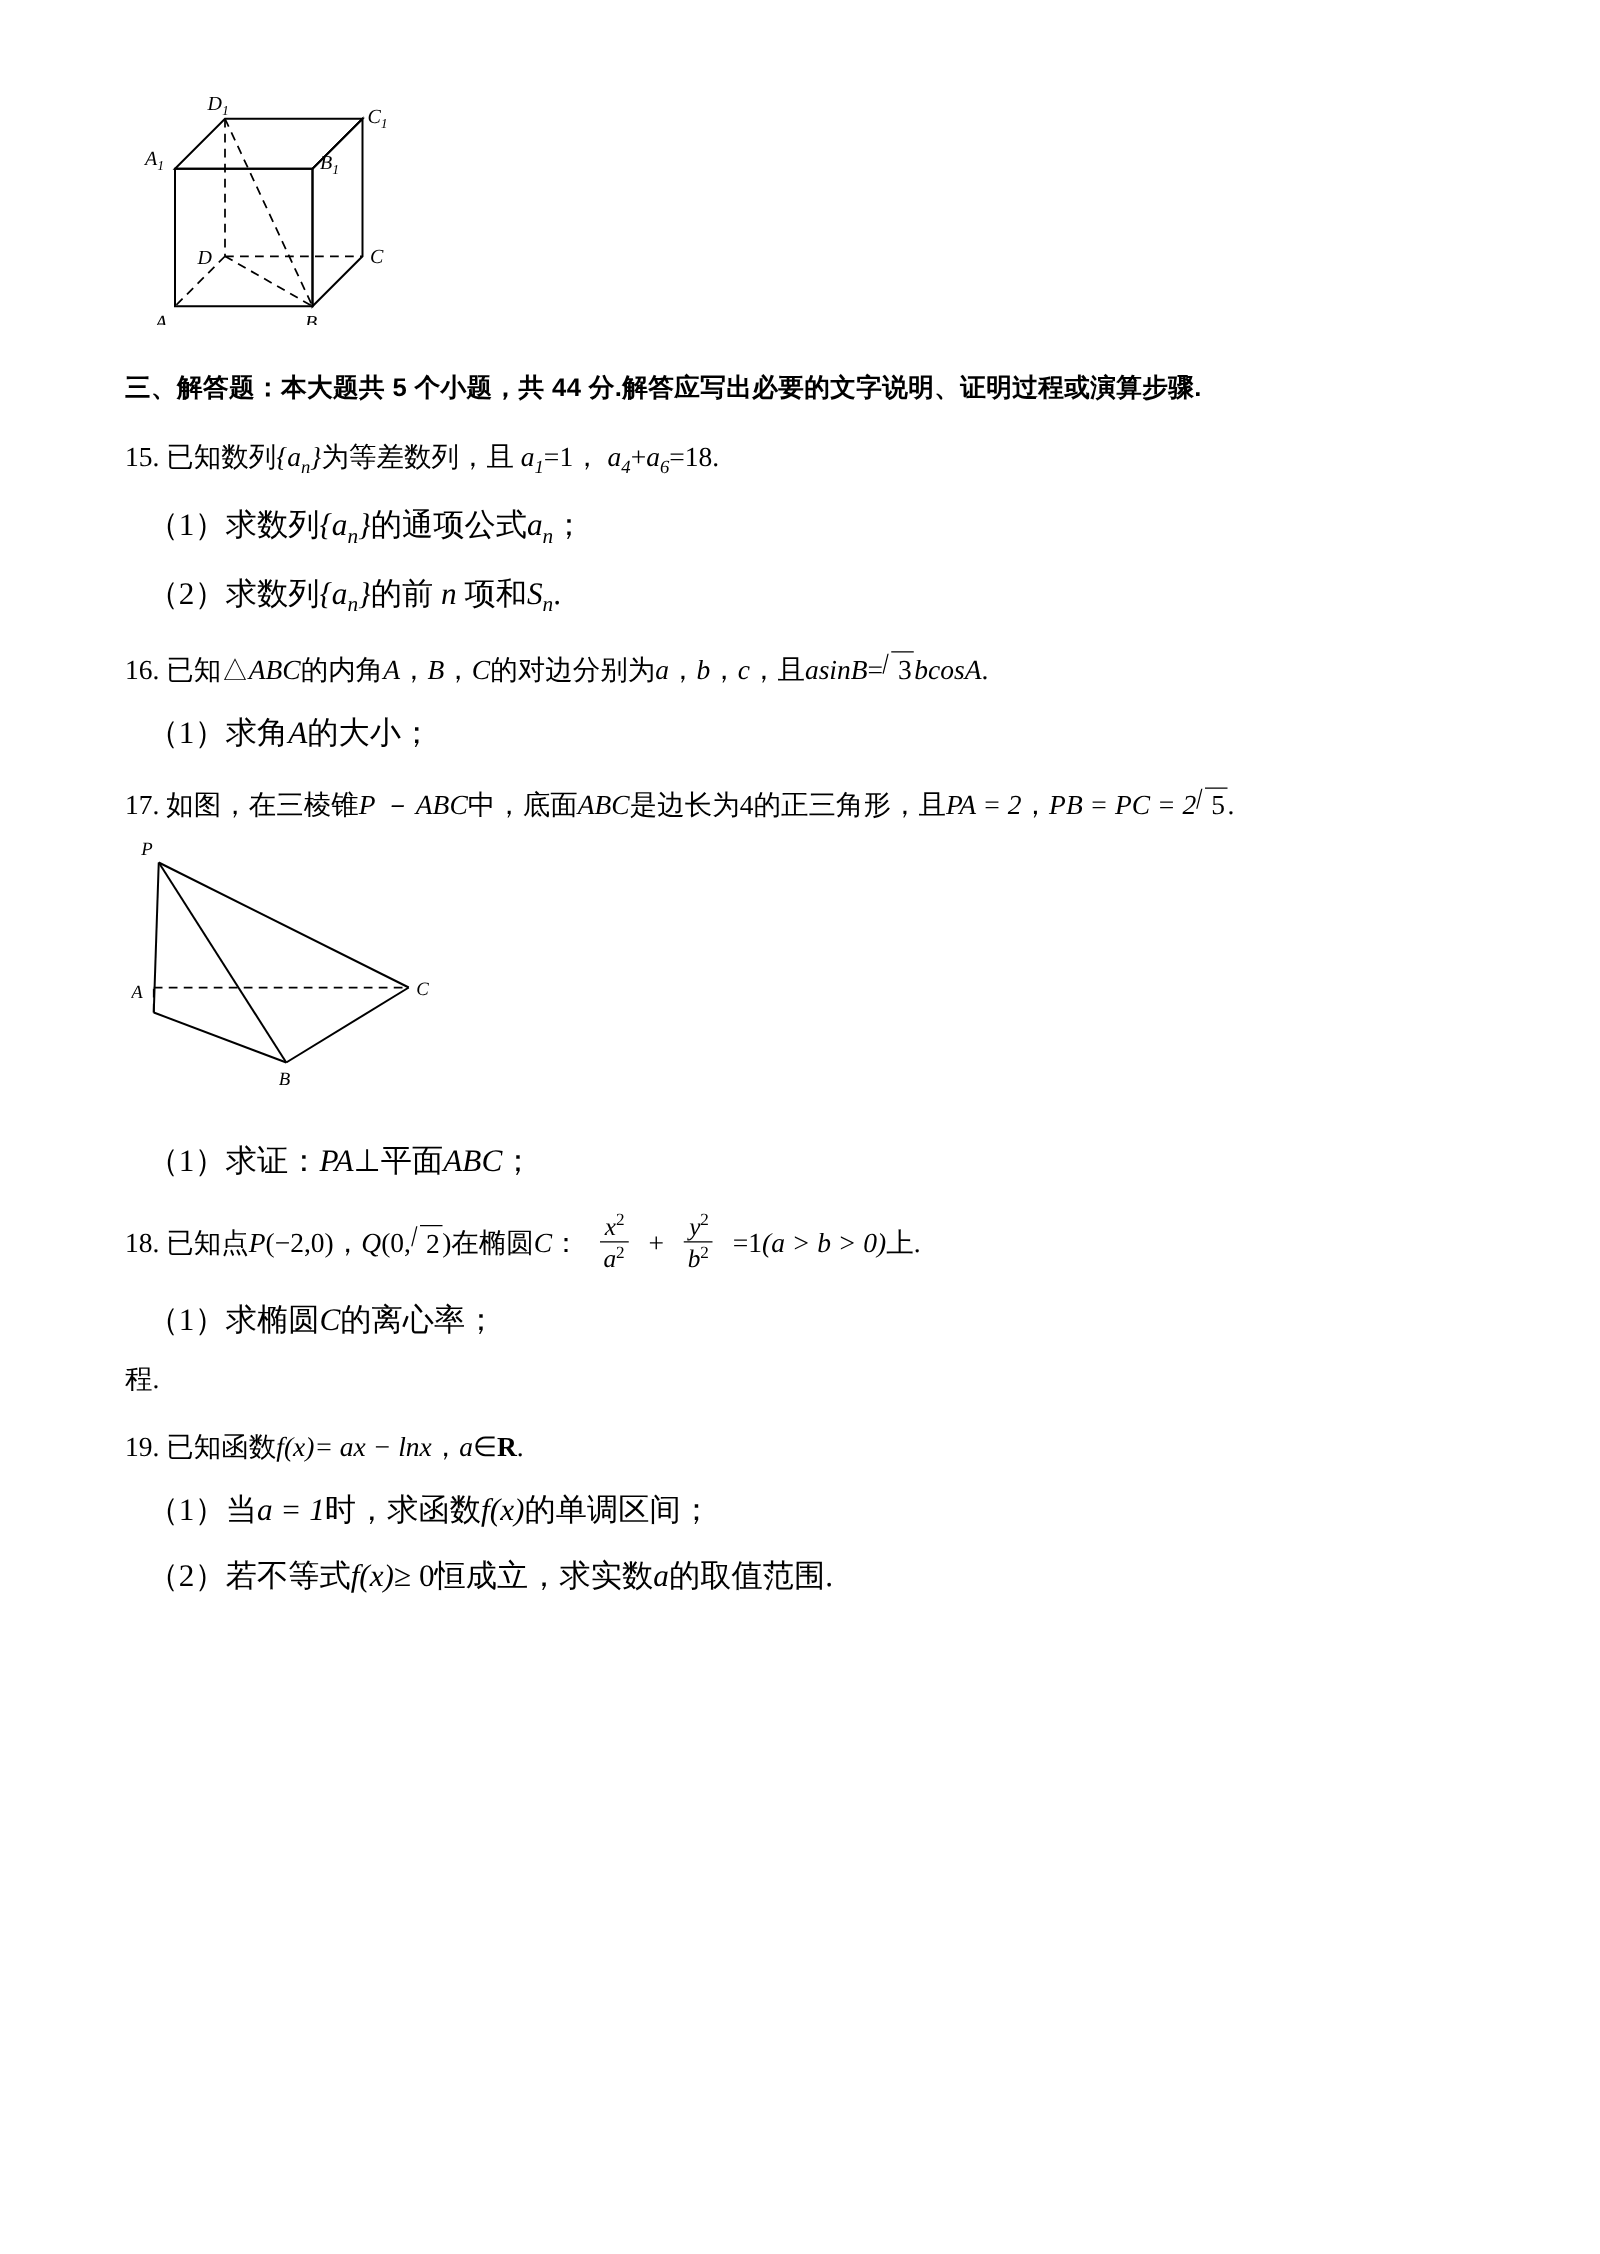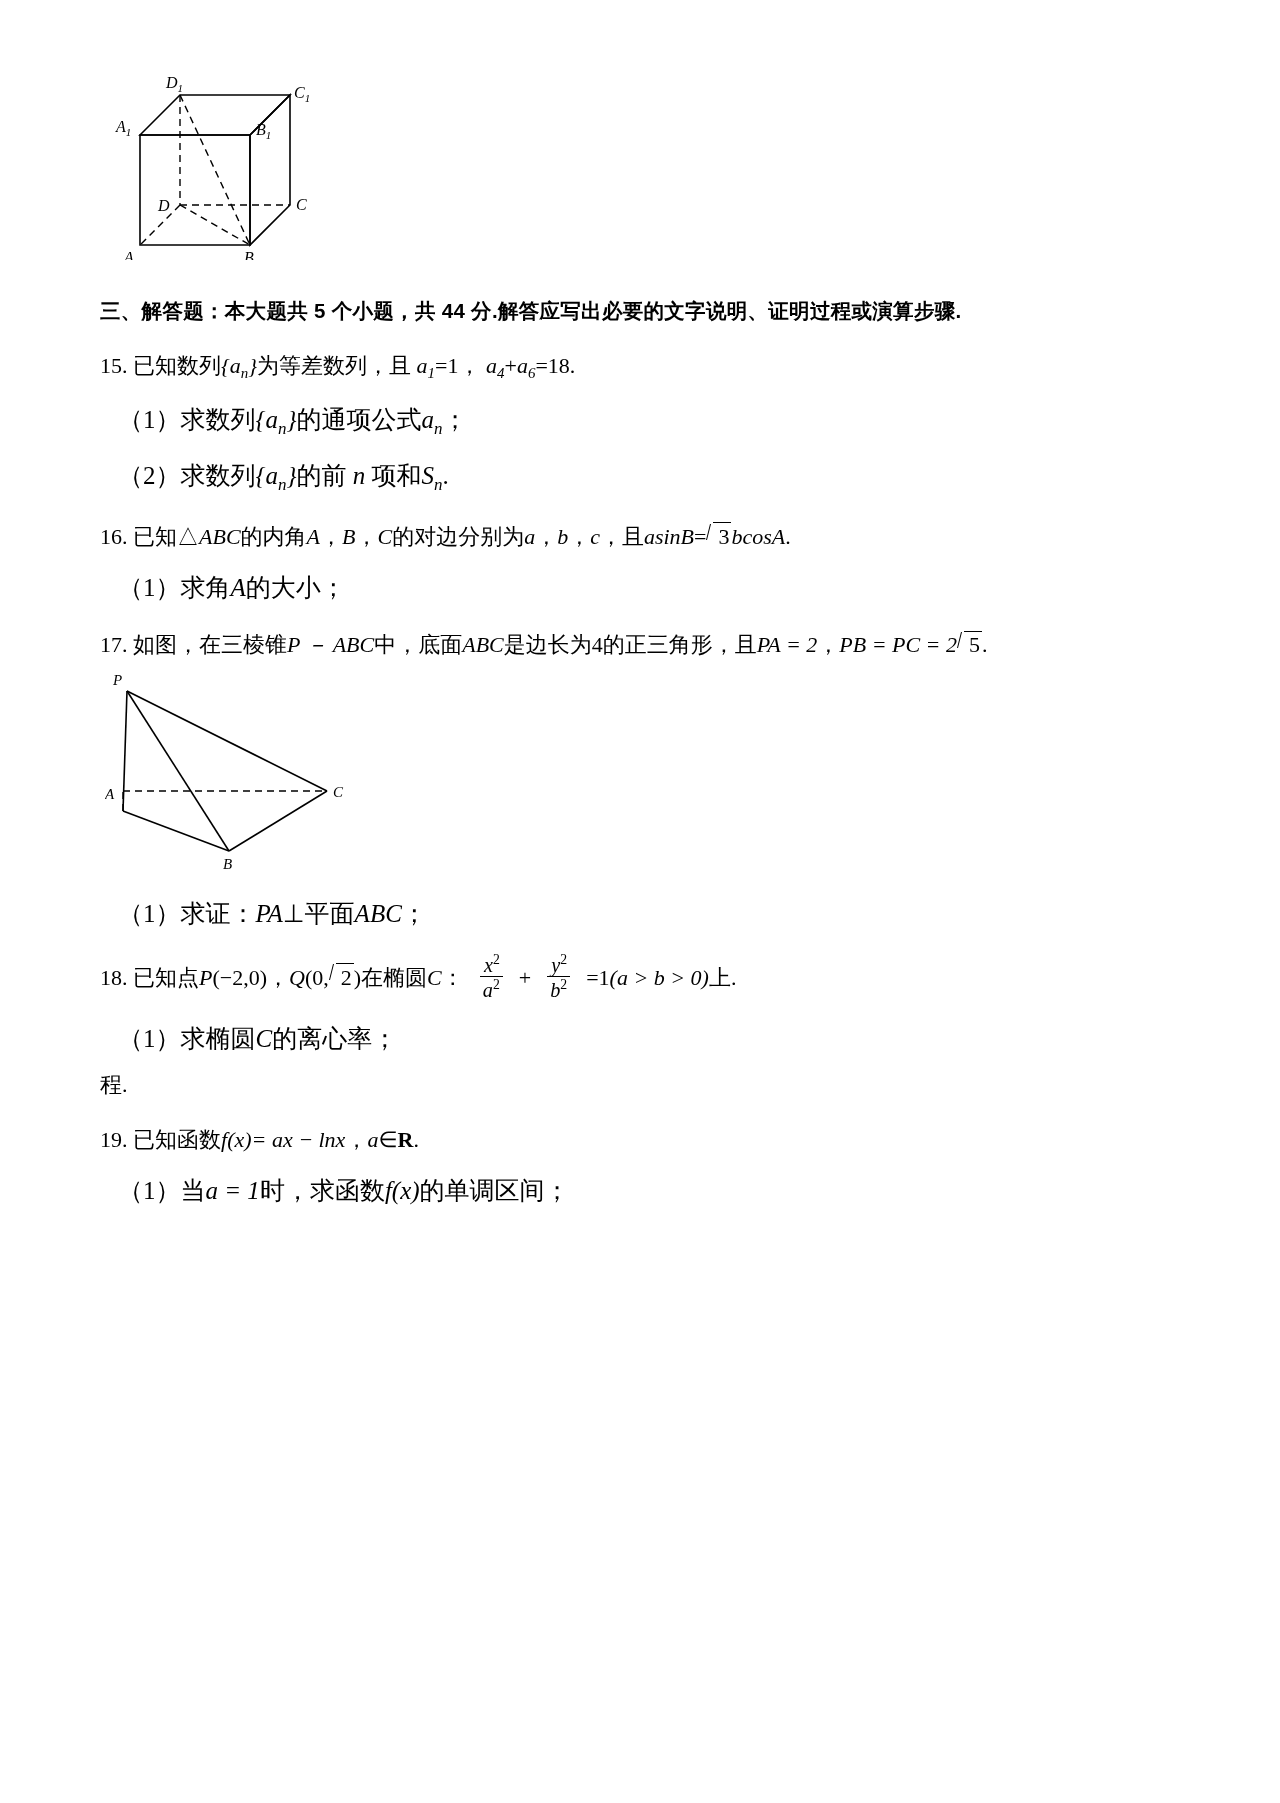--- a/index.html
+++ b/index.html
@@ -122,21 +122,21 @@
   
   .fig-pyr {
     position: relative;
     width: 300px;
     height: 210px;
     margin-left: 5px;
     margin-top: 10px;
   }
   .fig-pyr svg { display: block; }
 
-  .tight { margin-top: 14px; }
+  .tight { margin-top: 31px; }
   .bold-R { font-weight: bold; font-style: normal; }
 </style>
 </head>
 <body>
 
 <div class="page">
   <div class="content">
 
     <div class="fig-cube">
       <svg width="300" height="200" viewBox="0 0 300 200">
@@ -242,16 +242,19 @@
     <div class="q-block">
       <div class="qline">
         <span>19.</span>
         <span>已知函数</span><i>f</i><i>(x)</i><i>= ax − lnx</i><span>，</span><i>a</i><span>∈</span><span class="bold-R">R</span><span>.</span>
       </div>
 
       <div class="sub-line">
         <span>（1）</span><span>当</span><i>a = 1</i><span>时，求函数</span><i>f</i><i>(x)</i><span>的单调区间；</span>
       </div>
 
+      <div class="sub-line">
+        <span>（2）</span><span>若不等式</span><i>f</i><i>(x)</i><span class="num">≥ 0</span><span>恒成立，求实数</span><i>a</i><span>的取值范围</span><span>.</span>
+      </div>
     </div>
 
   </div>
 </div>
 
 </body></html>

